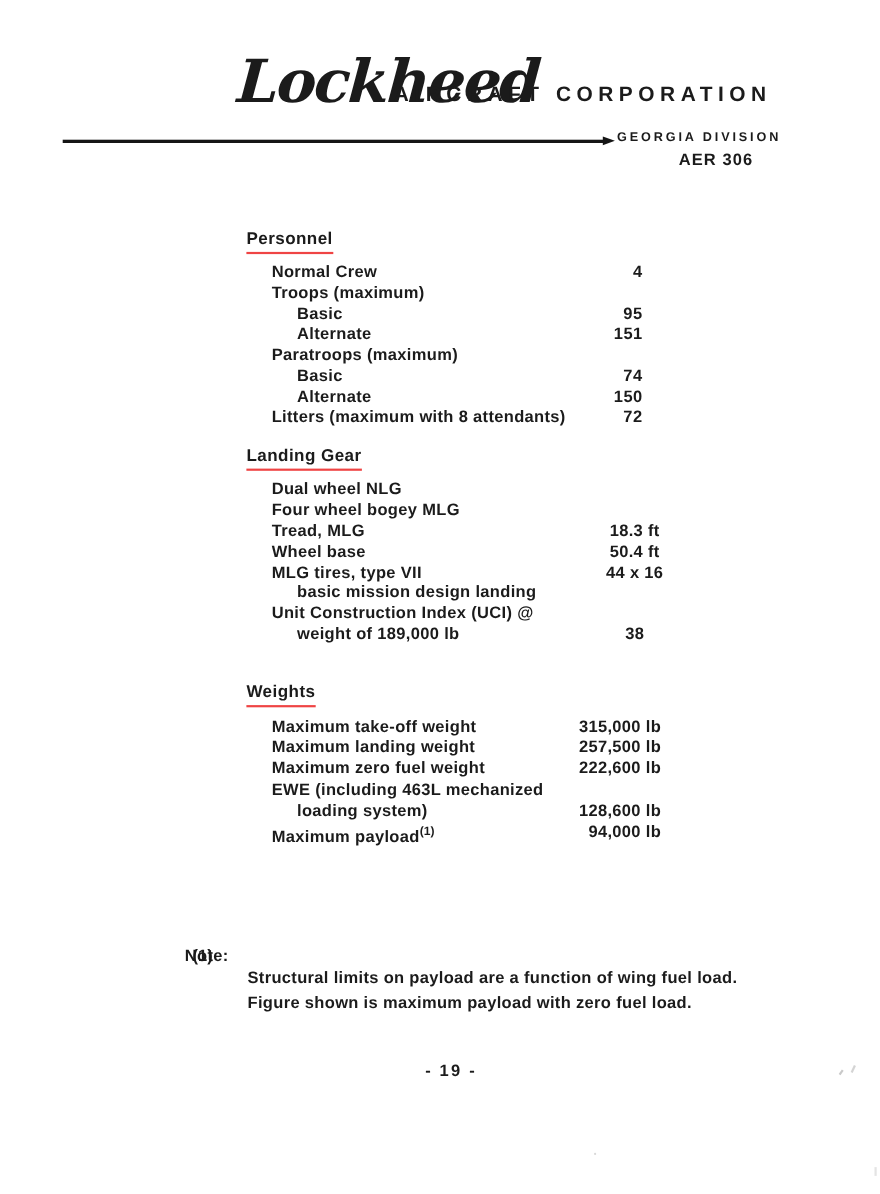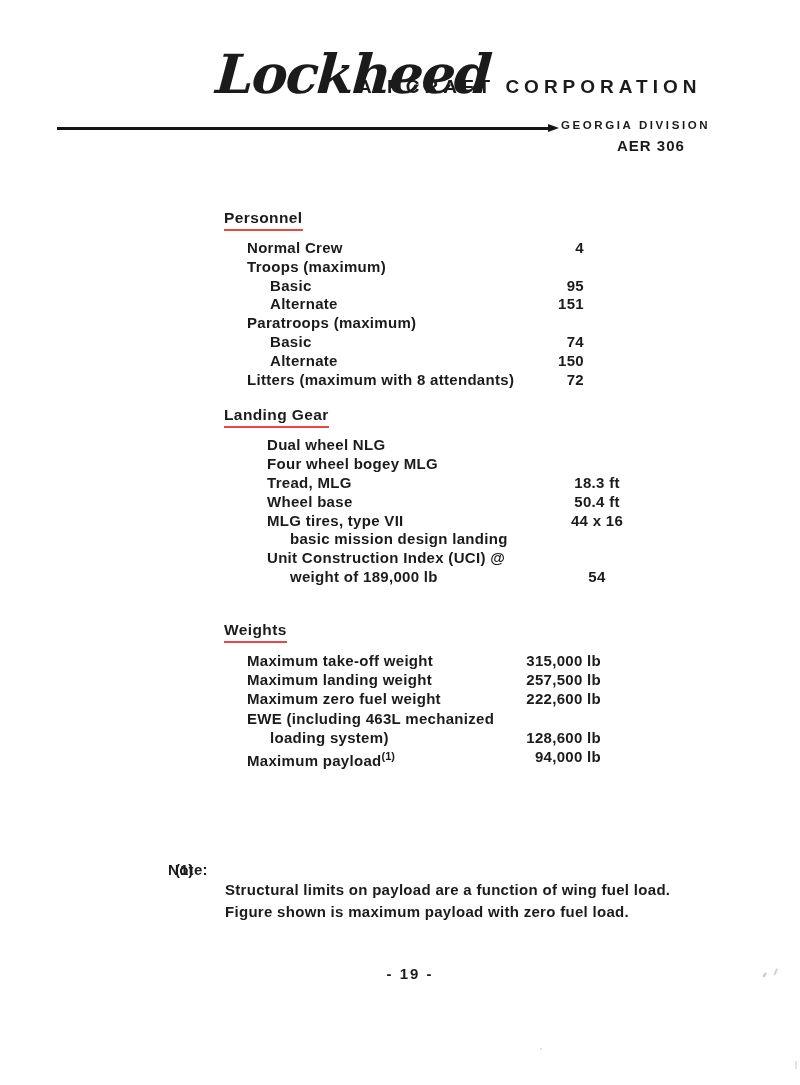--- a/index.html
+++ b/index.html
@@ -46,21 +46,21 @@
   .section{position:absolute;left:0;width:800px;}
   .sec-title{
     position:absolute;left:224px;top:0;
     font-size:15.5px;font-weight:700;letter-spacing:.4px;
     border-bottom:2px solid #ef4444;padding-bottom:2px;
     white-space:nowrap;
   }
   .rows{position:absolute;left:0;top:30px;width:800px;}
   .row{position:relative;white-space:nowrap;}
   .sec-personnel .row{height:18.8px;line-height:18.8px;}
-  .sec-landing  .row{height:18.9px;line-height:18.9px;margin-left:20px;}
+  .sec-landing  .row{height:18.9px;line-height:18.9px;}
   .sec-weights  .row{height:19.2px;line-height:19.2px;}
   .lbl{font-size:15px;font-weight:700;letter-spacing:.3px;}
   .ind1 .lbl{margin-left:247px;}
   .ind2 .lbl{margin-left:270px;}
   .val{
     position:absolute;top:0;
     font-size:15px;font-weight:700;letter-spacing:.3px;
   }
   .val-p{left:484px;width:100px;text-align:right;}
   .val-c{left:492px;width:170px;text-align:center;}
@@ -116,21 +116,21 @@
 <div class="section sec-landing" style="top:406px">
   <div class="sec-title">Landing Gear</div>
   <div class="rows">
     <div class="row ind1"><span class="lbl">Dual wheel NLG</span><span class="val val-c"></span></div>
     <div class="row ind1"><span class="lbl">Four wheel bogey MLG</span><span class="val val-c"></span></div>
     <div class="row ind1"><span class="lbl">Tread, MLG</span><span class="val val-c">18.3 ft</span></div>
     <div class="row ind1"><span class="lbl">Wheel base</span><span class="val val-c">50.4 ft</span></div>
     <div class="row ind1"><span class="lbl">MLG tires, type VII</span><span class="val val-c">44 x 16</span></div>
     <div class="row ind2"><span class="lbl">basic mission design landing</span><span class="val val-c"></span></div>
     <div class="row ind1"><span class="lbl">Unit Construction Index (UCI) @</span><span class="val val-c"></span></div>
-    <div class="row ind2"><span class="lbl">weight of 189,000 lb</span><span class="val val-c">54</span></div>
+    <div class="row ind2"><span class="lbl">weight of 189,000 lb</span><span class="val val-c">38</span></div>
   </div>
 </div>
 
 <div class="section sec-weights" style="top:621px">
   <div class="sec-title">Weights</div>
   <div class="rows">
     <div class="row ind1"><span class="lbl">Maximum take-off weight</span><span class="val val-w">315,000 lb</span></div>
     <div class="row ind1"><span class="lbl">Maximum landing weight</span><span class="val val-w">257,500 lb</span></div>
     <div class="row ind1"><span class="lbl">Maximum zero fuel weight</span><span class="val val-w">222,600 lb</span></div>
     <div class="row ind1"><span class="lbl">EWE (including 463L mechanized</span><span class="val val-w"></span></div>

